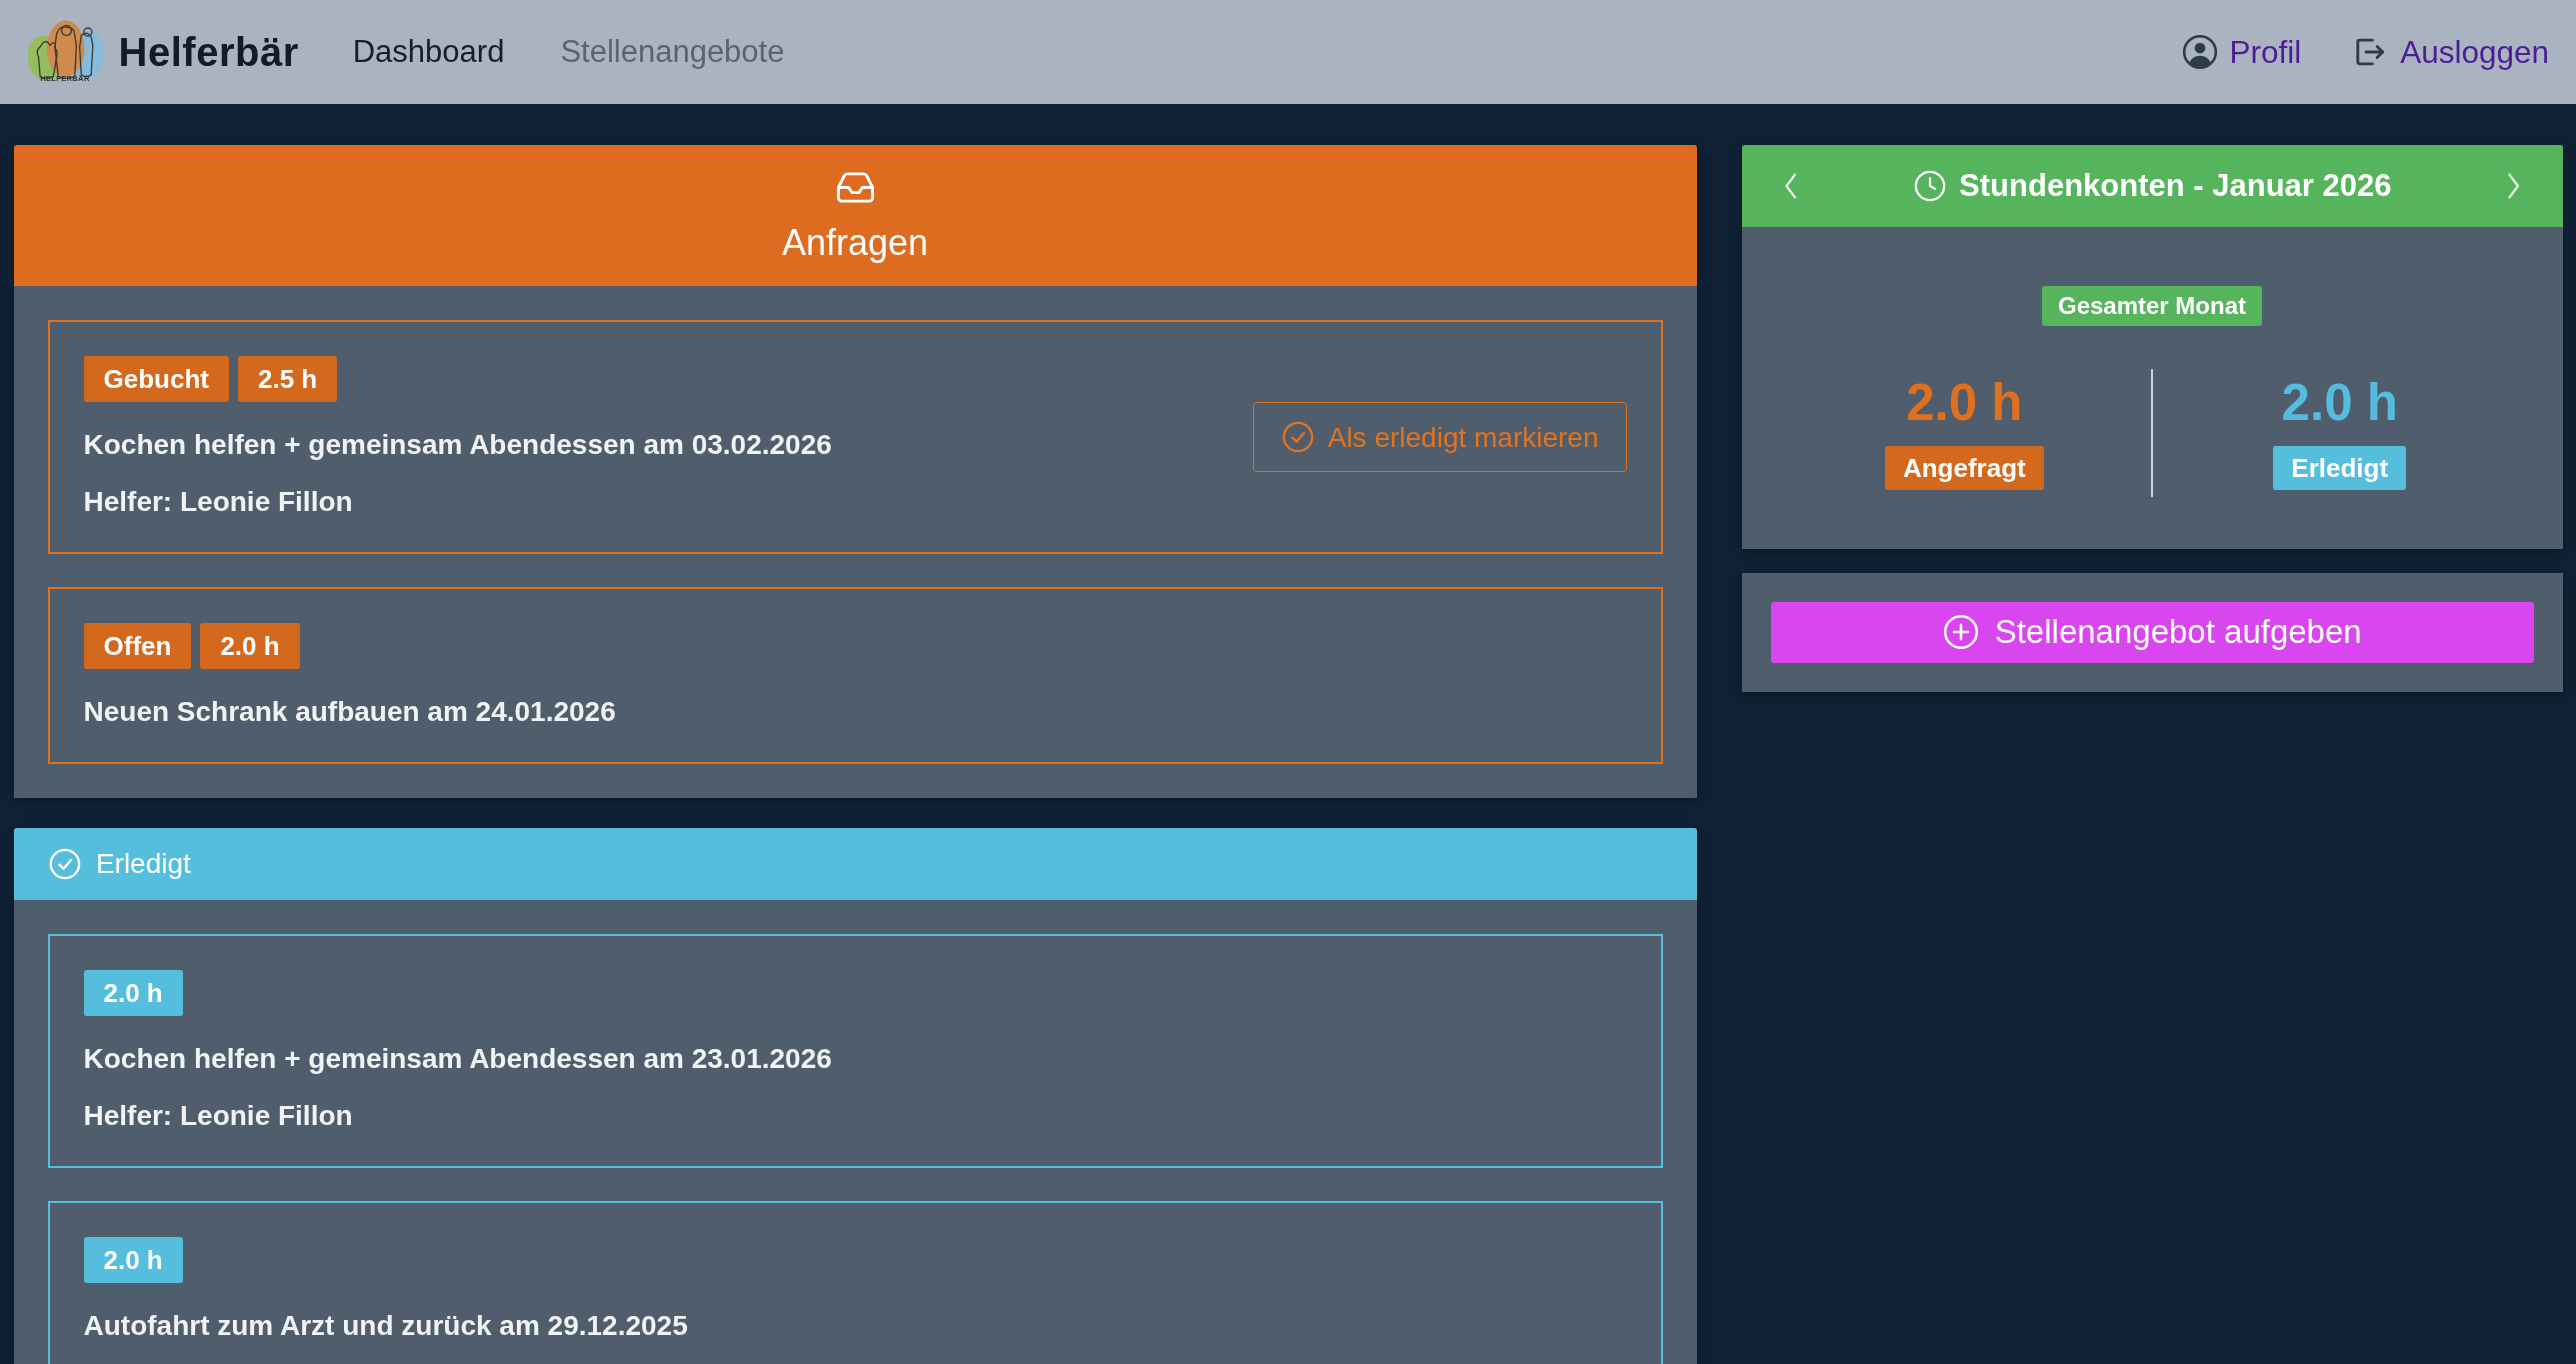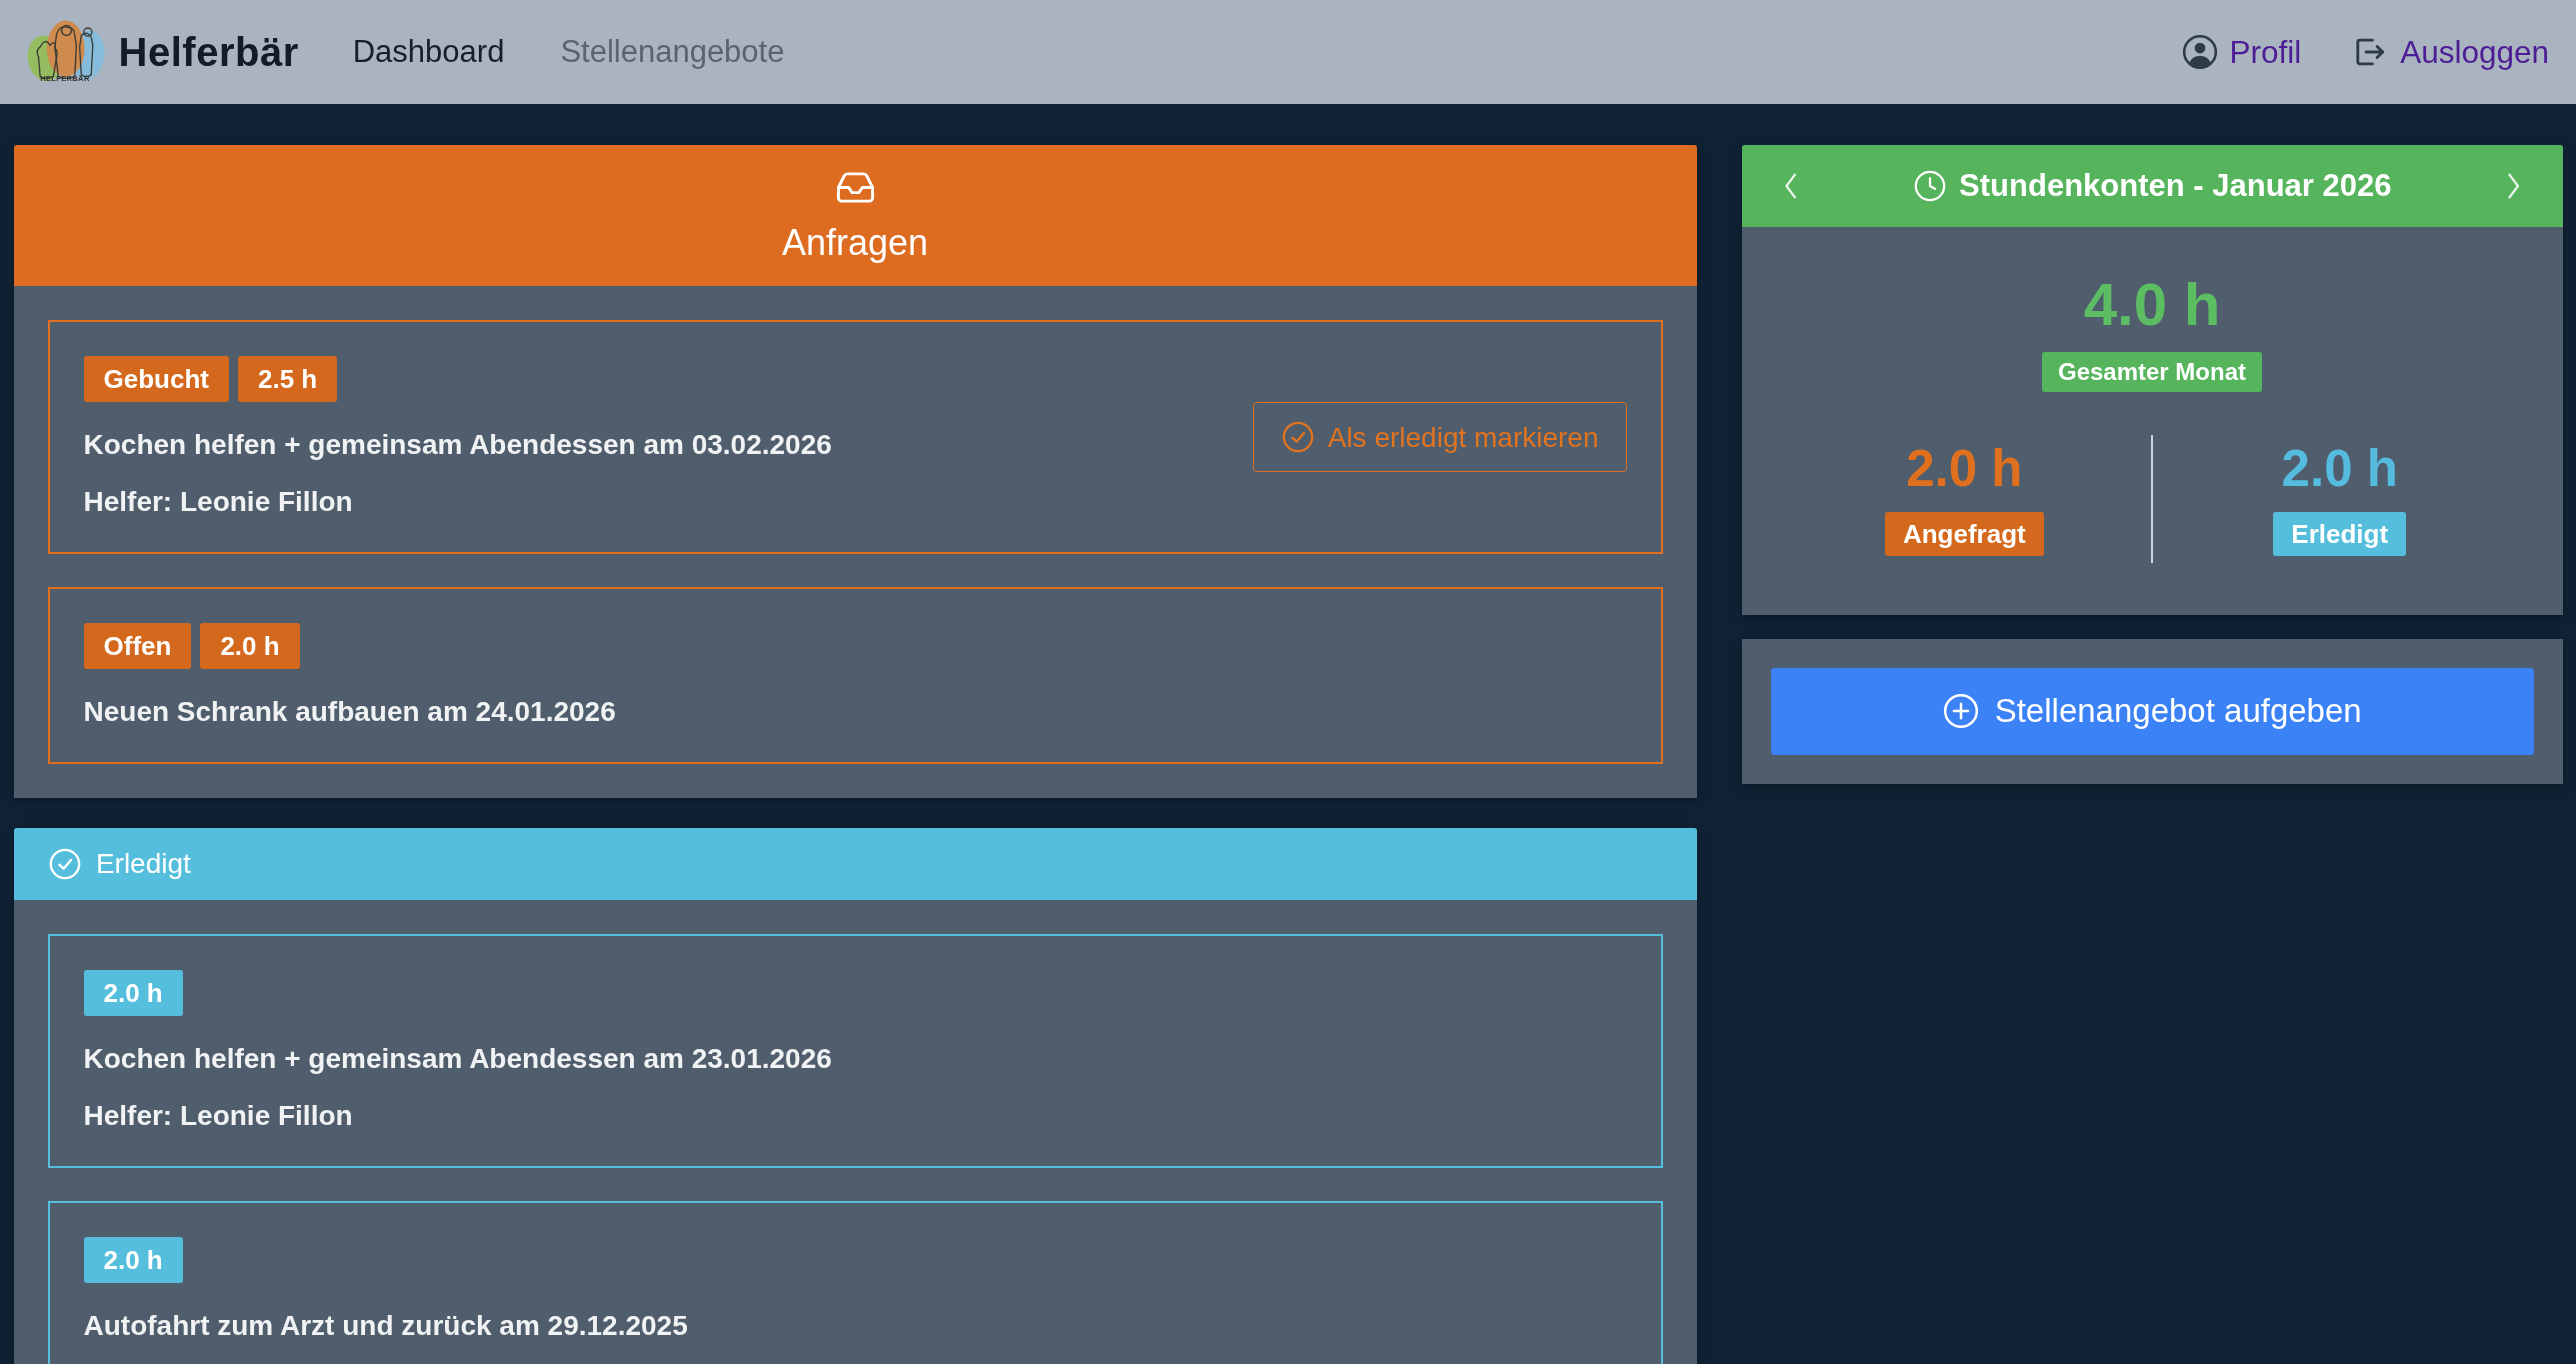--- a/index.html
+++ b/index.html
@@ -87,21 +87,21 @@
   .stat-col { flex:1; display:flex; flex-direction:column; align-items:center; gap:18px; }
   .stat-value { font-size:51px; font-weight:700; line-height:1; }
   .stat-value.orange-text { color:#e0701d; }
   .stat-value.blue-text { color:#55bbdf; }
   .stat-col .badge { font-size:26px; padding:9px 18px; }
   .stat-divider { width:1.8px; height:128px; background:#ccd3d9; flex:0 0 auto; }
 
   
   .cta-panel { background:#4f5d6c; padding:29px; box-shadow:0 2.7px 9px rgba(0,0,0,.35); }
   .cta-button {
-    width:100%; height:87px; background:#3b82f6; color:#fff;
+    width:100%; height:61px; background:#d946ef; color:#fff;
     border:none; border-radius:3.6px; cursor:pointer;
     display:flex; align-items:center; justify-content:center; gap:14.4px;
     font-size:33px; font-family:inherit;
   }
   .cta-button svg { width:38px; height:38px; }
 </style>
 </head>
 <body>
 
 <header class="navbar">
@@ -258,21 +258,20 @@
         <button class="chev-btn">
           <span>
             <svg viewBox="0 0 16 24" fill="none" stroke="#edf6ee" stroke-width="1.6" stroke-linecap="round" stroke-linejoin="round">
               <polyline points="5 4 11 12 5 20"></polyline>
             </svg>
           </span>
         </button>
       </div>
 
       <div class="stats">
-        <div class="stat-total-value">4.0 h</div>
         <div class="stat-total-badge-wrap">
           <span class="badge green">Gesamter Monat</span>
         </div>
         <div class="stat-row">
           <div class="stat-col">
             <div class="stat-value orange-text">2.0 h</div>
             <span class="badge orange">Angefragt</span>
           </div>
           <div class="stat-divider"></div>
           <div class="stat-col">

